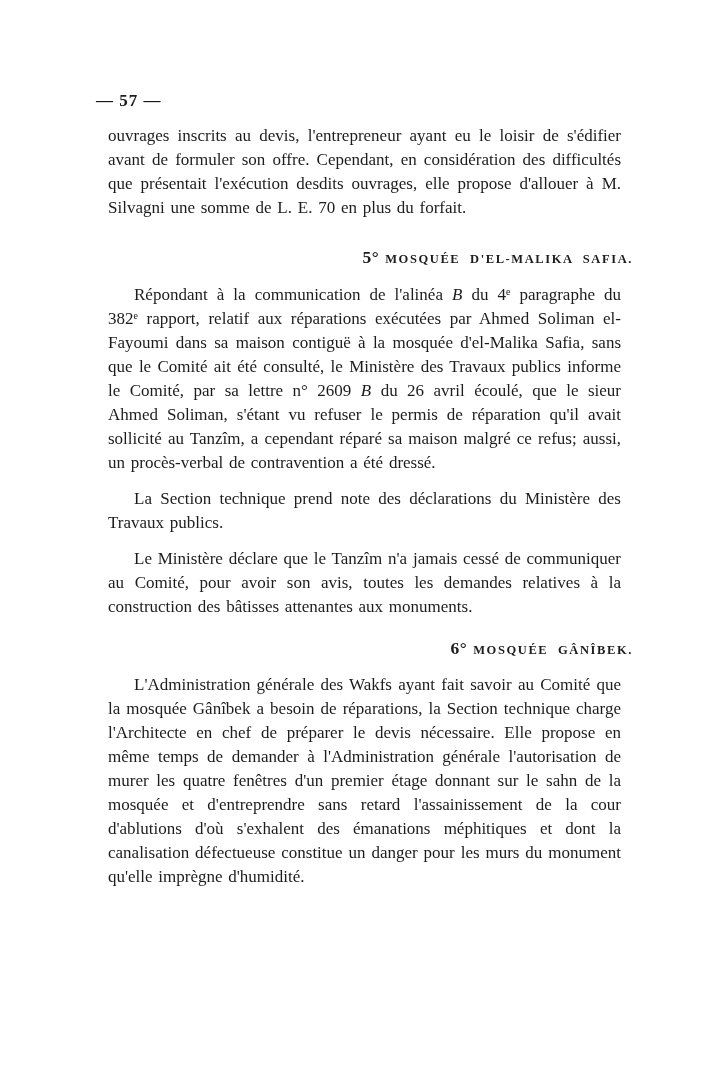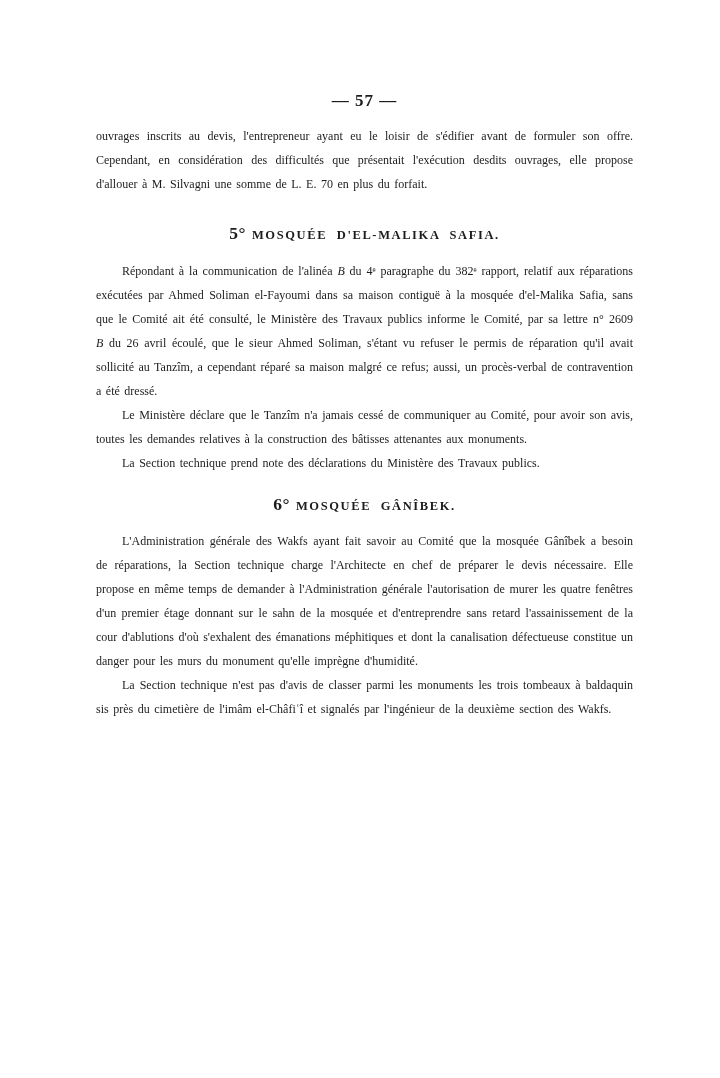--- a/index.html
+++ b/index.html
@@ -15,44 +15,44 @@
     overflow: hidden;
   }
   .page {
     box-sizing: border-box;
     width: 720px;
     height: 1078px;
     padding: 90px 87px 0 96px;
     background: #ffffff;
   }
   .page-number {
-    text-align: center;
+    text-align: left;
     font-weight: bold;
     font-size: 17px;
     line-height: 22px;
     margin: 0 0 12px 0;
     letter-spacing: 1px;
   }
   p.body-par {
-    font-size: 12px;
+    font-size: 17px;
     line-height: 24px;
     text-align: justify;
-    margin: 0;
+    margin: 12px;
     text-indent: 26px;
     word-spacing: 1.5px;
   }
   p.body-par.no-indent {
     text-indent: 0;
   }
   p.body-par em {
     font-style: italic;
     font-family: "Liberation Serif", "DejaVu Serif", serif;
   }
   .section-heading {
-    text-align: center;
+    text-align: right;
     margin: 0;
     white-space: nowrap;
   }
   .section-heading .heading-num {
     font-size: 17.5px;
     font-weight: bold;
     letter-spacing: 0.5px;
     margin-right: 6px;
   }
   .section-heading .heading-title {
@@ -71,24 +71,23 @@
 <div class="page">
 
   <div class="page-number">— 57 —</div>
 
   <p class="body-par no-indent">ouvrages inscrits au devis, l'entrepreneur ayant eu le loisir de s'édifier avant de formuler son offre. Cependant, en considération des difficultés que présentait l'exécution desdits ouvrages, elle propose d'allouer à M. Silvagni une somme de L. E. 70 en plus du forfait.</p>
 
   <h2 class="section-heading heading-5"><span class="heading-num">5°</span><span class="heading-title">MOSQUÉE D'EL-MALIKA SAFIA.</span></h2>
 
   <p class="body-par"><span>Répondant à la communication de l'alinéa </span><em>B</em><span> du 4ᵉ paragraphe du 382ᵉ rapport, relatif aux réparations exécutées par Ahmed Soliman el-Fayoumi dans sa maison contiguë à la mosquée d'el-Malika Safia, sans que le Comité ait été consulté, le Ministère des Travaux publics informe le Comité, par sa lettre n° 2609 </span><em>B</em><span> du 26 avril écoulé, que le sieur Ahmed Soliman, s'étant vu refuser le permis de réparation qu'il avait sollicité au Tanzîm, a cependant réparé sa maison malgré ce refus; aussi, un procès-verbal de contravention a été dressé.</span></p>
 
+  <p class="body-par">La Section technique prend note des déclarations du Ministère des Travaux publics.</p>
+
   <p class="body-par">Le Ministère déclare que le Tanzîm n'a jamais cessé de communiquer au Comité, pour avoir son avis, toutes les demandes relatives à la construction des bâtisses attenantes aux monuments.</p>
-
-  <p class="body-par">La Section technique prend note des déclarations du Ministère des Travaux publics.</p>
 
   <h2 class="section-heading heading-6"><span class="heading-num">6°</span><span class="heading-title">MOSQUÉE GÂNÎBEK.</span></h2>
 
   <p class="body-par">L'Administration générale des Wakfs ayant fait savoir au Comité que la mosquée Gânîbek a besoin de réparations, la Section technique charge l'Architecte en chef de préparer le devis nécessaire. Elle propose en même temps de demander à l'Administration générale l'autorisation de murer les quatre fenêtres d'un premier étage donnant sur le sahn de la mosquée et d'entreprendre sans retard l'assainissement de la cour d'ablutions d'où s'exhalent des émanations méphitiques et dont la canalisation défectueuse constitue un danger pour les murs du monument qu'elle imprègne d'humidité.</p>
 
 
-  <p class="body-par">La Section technique n'est pas d'avis de classer parmi les monuments les trois tombeaux à baldaquin sis près du cimetière de l'imâm el-Châfiʿî et signalés par l'ingénieur de la deuxième section des Wakfs.</p>
 
 </div>
 
 </body></html>

